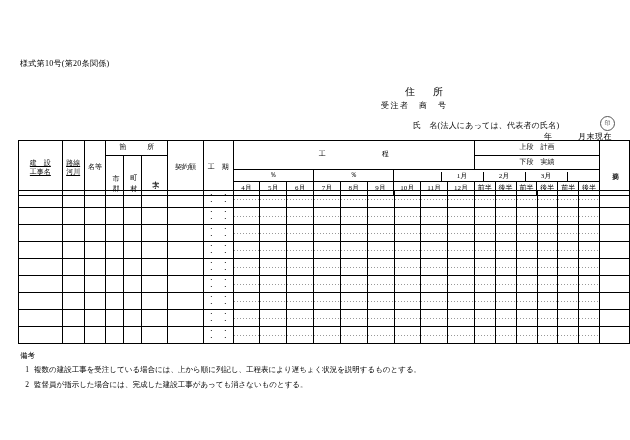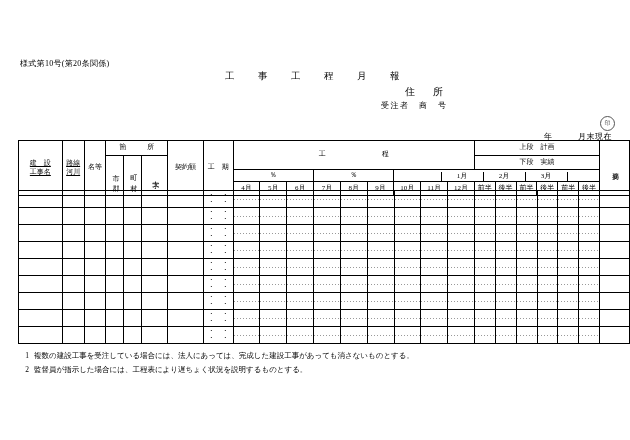--- a/index.html
+++ b/index.html
@@ -150,23 +150,23 @@
     width: 14px;
     text-align: center;
   }
 </style>
 </head>
 <body>
 
 <div class="page">
 
   <div class="form-no">様式第10号(第20条関係)</div>
-  <div class="doc-title">工　事　工　程　月　報</div>
   <div class="addr-label">住　所</div>
   <div class="orderer-line">受注者　商　号</div>
+  <div class="name-line">氏　名(法人にあっては、代表者の氏名)</div>
   <div class="seal">印</div>
   <div class="asof">年　　　月末現在</div>
 
   <table class="grid">
     <colgroup>
       <col style="width:44px">
       <col style="width:22px">
       <col style="width:22px">
       <col style="width:18px">
       <col style="width:18px">
@@ -553,17 +553,18 @@
           <td class="dotted-cell"></td>
           <td class="dotted-cell"></td>
           <td class="dotted-cell"></td>
           <td class="dotted-cell"></td>
           <td></td>
         </tr>
       </tbody>
   </table>
 
   <div class="notes">
-    <div><span class="num">1</span><span>複数の建設工事を受注している場合には、法人にあっては、完成した建設工事があっても消さないものとする。</span></div>
-    <div><span class="num">2</span><span>監督員が指示した場合には、工程表により遅ちょく状況を説明するものとする。</span></div>
+    <div>備考</div>
+    <div><span class="num">1</span><span>複数の建設工事を受注している場合には、上から順に列記し、工程表により遅ちょく状況を説明するものとする。</span></div>
+    <div><span class="num">2</span><span>監督員が指示した場合には、完成した建設工事があっても消さないものとする。</span></div>
   </div>
 
 </div>
 
 </body></html>

